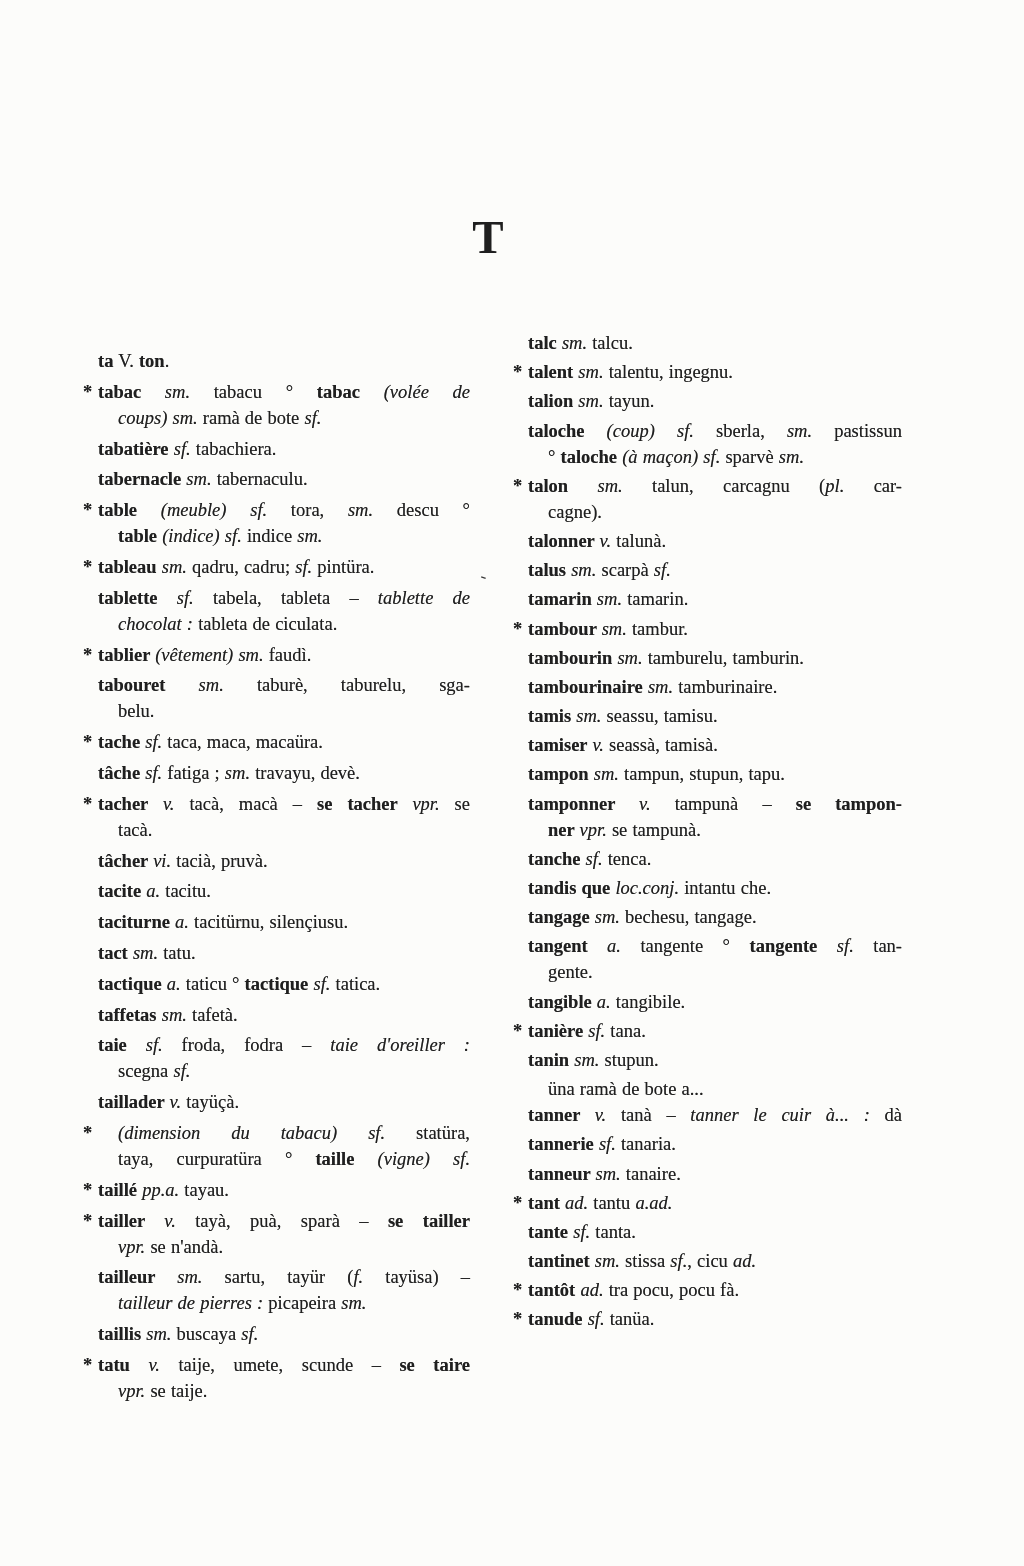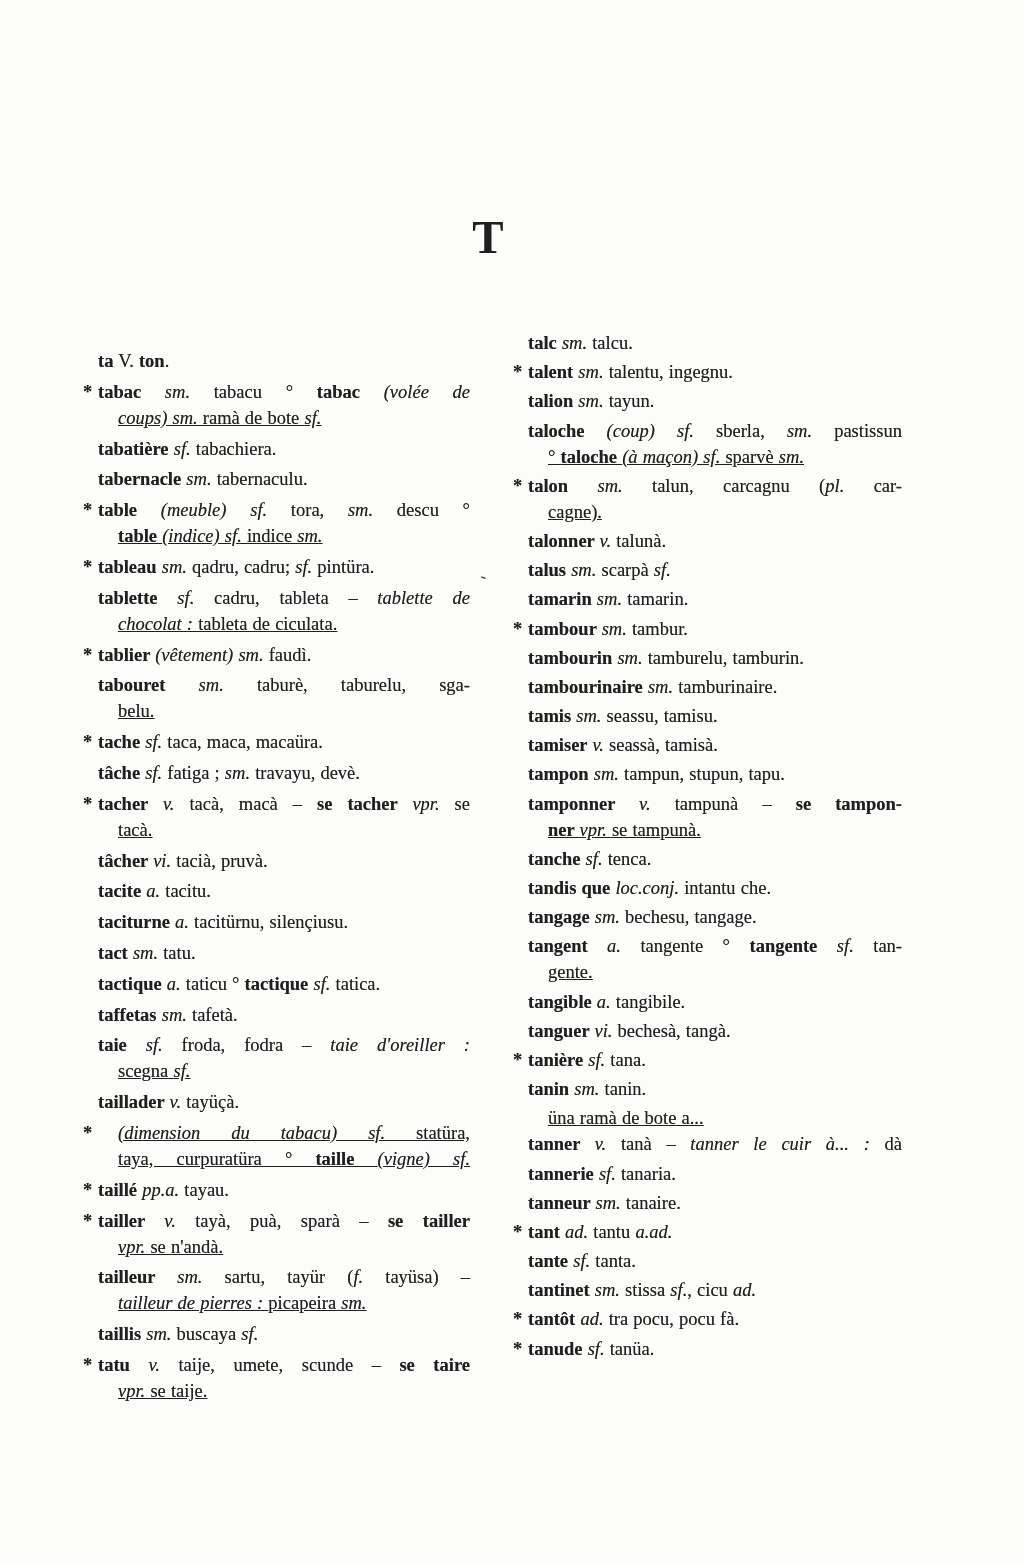--- a/index.html
+++ b/index.html
@@ -39,21 +39,21 @@
   }
   .line{
     line-height:26px;
     text-align:left;
     word-spacing:0.5px;
   }
   .line.fill{
     text-align:justify;
     text-align-last:justify;
   }
-  .line.indent{ padding-left:20px;text-decoration:underline; }
+  .line.indent{ padding-left:20px; }
   .seg-b{ font-weight:bold; }
   .seg-i{ font-style:italic; }
   .star{
     position:absolute;
     left:-15px;
     top:0;
     line-height:26px;
     font-weight:bold;
   }
   .stray-mark{
@@ -89,21 +89,21 @@
       <div class="entry">
         <span class="star">*</span>
         <div class="line fill"><span class="seg-b">table </span><span class="seg-i">(meuble) sf. </span><span class="seg-n">tora, </span><span class="seg-i">sm. </span><span class="seg-n">descu °</span></div>
         <div class="line indent"><span class="seg-b">table </span><span class="seg-i">(indice) sf. </span><span class="seg-n">indice </span><span class="seg-i">sm.</span></div>
       </div>
       <div class="entry">
         <span class="star">*</span>
         <div class="line"><span class="seg-b">tableau </span><span class="seg-i">sm. </span><span class="seg-n">qadru, cadru; </span><span class="seg-i">sf. </span><span class="seg-n">pintüra.</span></div>
       </div>
       <div class="entry">
-        <div class="line fill"><span class="seg-b">tablette </span><span class="seg-i">sf. </span><span class="seg-n">cadru, tableta – </span><span class="seg-i">tablette de</span></div>
+        <div class="line fill"><span class="seg-b">tablette </span><span class="seg-i">sf. </span><span class="seg-n">tabela, tableta – </span><span class="seg-i">tablette de</span></div>
         <div class="line indent"><span class="seg-i">chocolat : </span><span class="seg-n">tableta de ciculata.</span></div>
       </div>
       <div class="entry">
         <span class="star">*</span>
         <div class="line"><span class="seg-b">tablier </span><span class="seg-i">(vêtement) sm. </span><span class="seg-n">faudì.</span></div>
       </div>
       <div class="entry">
         <div class="line fill"><span class="seg-b">tabouret </span><span class="seg-i">sm. </span><span class="seg-n">taburè, taburelu, sga-</span></div>
         <div class="line indent"><span class="seg-n">belu.</span></div>
       </div>
@@ -233,28 +233,25 @@
         <div class="line"><span class="seg-b">tangage </span><span class="seg-i">sm. </span><span class="seg-n">bechesu, tangage.</span></div>
       </div>
       <div class="entry">
         <div class="line fill"><span class="seg-b">tangent </span><span class="seg-i">a. </span><span class="seg-n">tangente ° </span><span class="seg-b">tangente </span><span class="seg-i">sf. </span><span class="seg-n">tan-</span></div>
         <div class="line indent"><span class="seg-n">gente.</span></div>
       </div>
       <div class="entry">
         <div class="line"><span class="seg-b">tangible </span><span class="seg-i">a. </span><span class="seg-n">tangibile.</span></div>
       </div>
       <div class="entry">
-        <div class="line"><span class="seg-b">tanguer </span><span class="seg-i">vi. </span><span class="seg-n">bechesà, tangà.</span></div>
-      </div>
-      <div class="entry">
         <span class="star">*</span>
         <div class="line"><span class="seg-b">tanière </span><span class="seg-i">sf. </span><span class="seg-n">tana.</span></div>
       </div>
       <div class="entry">
-        <div class="line"><span class="seg-b">tanin </span><span class="seg-i">sm. </span><span class="seg-n">tanin.</span></div>
+        <div class="line"><span class="seg-b">tanin </span><span class="seg-i">sm. </span><span class="seg-n">stupun.</span></div>
       </div>
       <div class="entry">
         <div class="line indent"><span class="seg-n">üna ramà de bote a...</span></div>
         <div class="line fill"><span class="seg-b">tanner </span><span class="seg-i">v. </span><span class="seg-n">tanà – </span><span class="seg-i">tanner le cuir à... : </span><span class="seg-n">dà</span></div>
       </div>
       <div class="entry">
         <div class="line"><span class="seg-b">tannerie </span><span class="seg-i">sf. </span><span class="seg-n">tanaria.</span></div>
       </div>
       <div class="entry">
         <div class="line"><span class="seg-b">tanneur </span><span class="seg-i">sm. </span><span class="seg-n">tanaire.</span></div>

